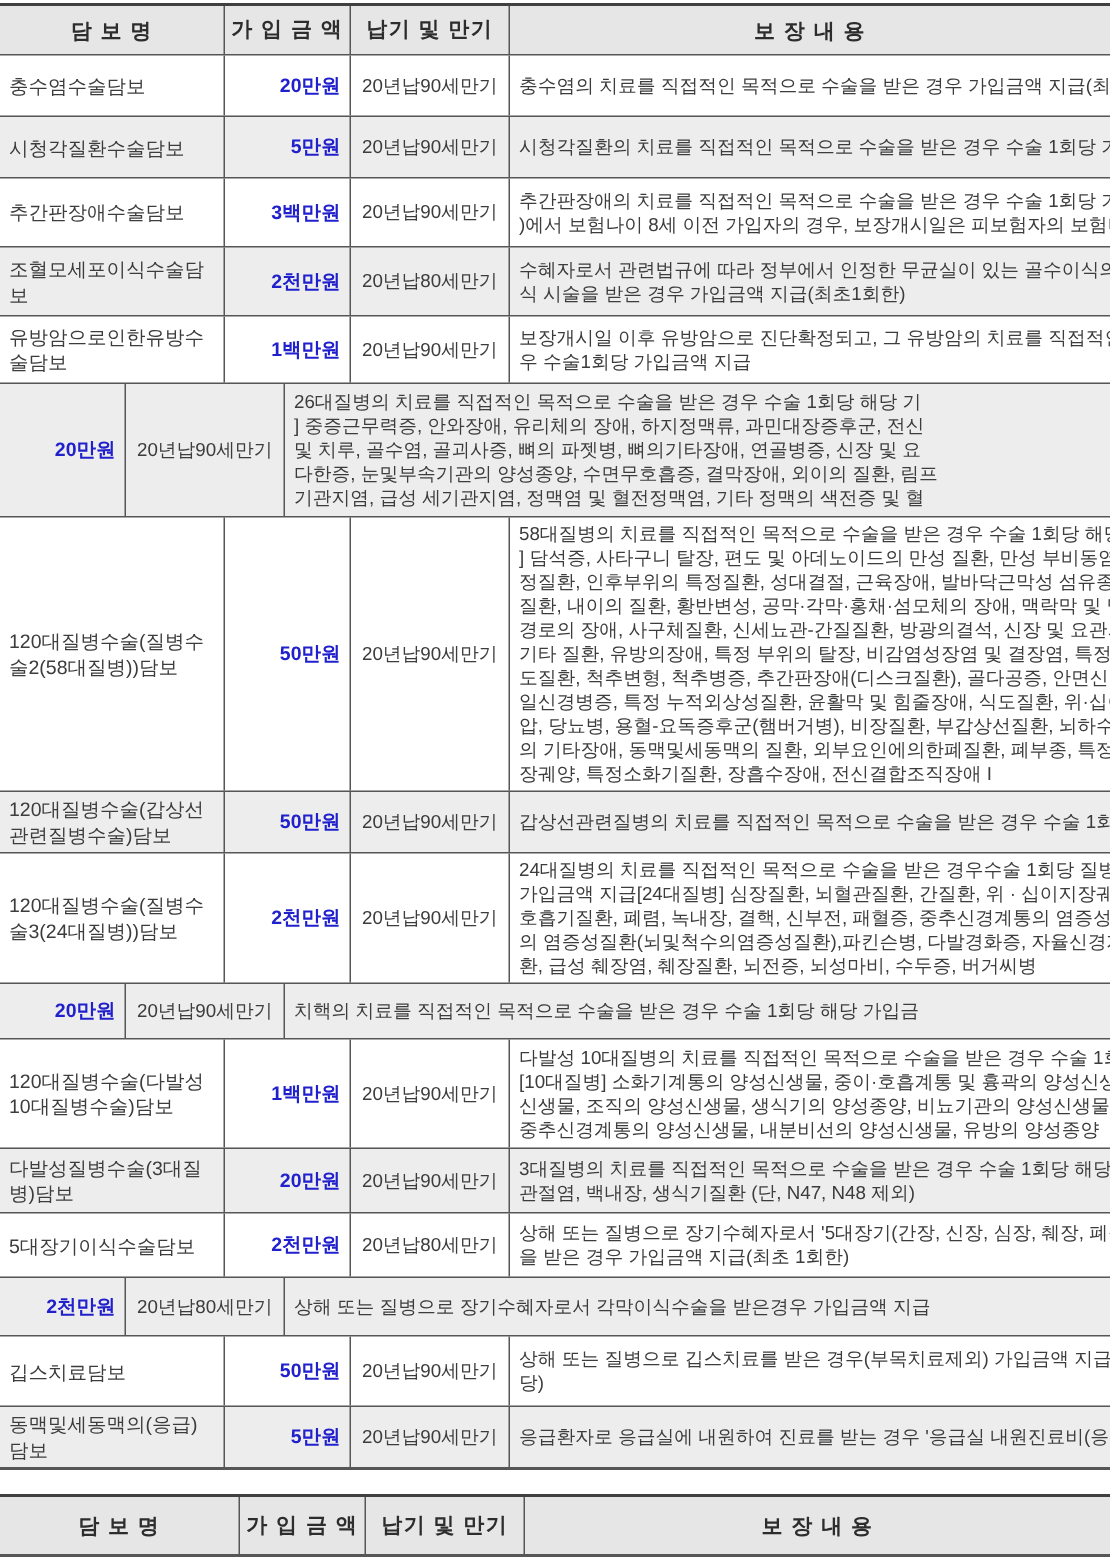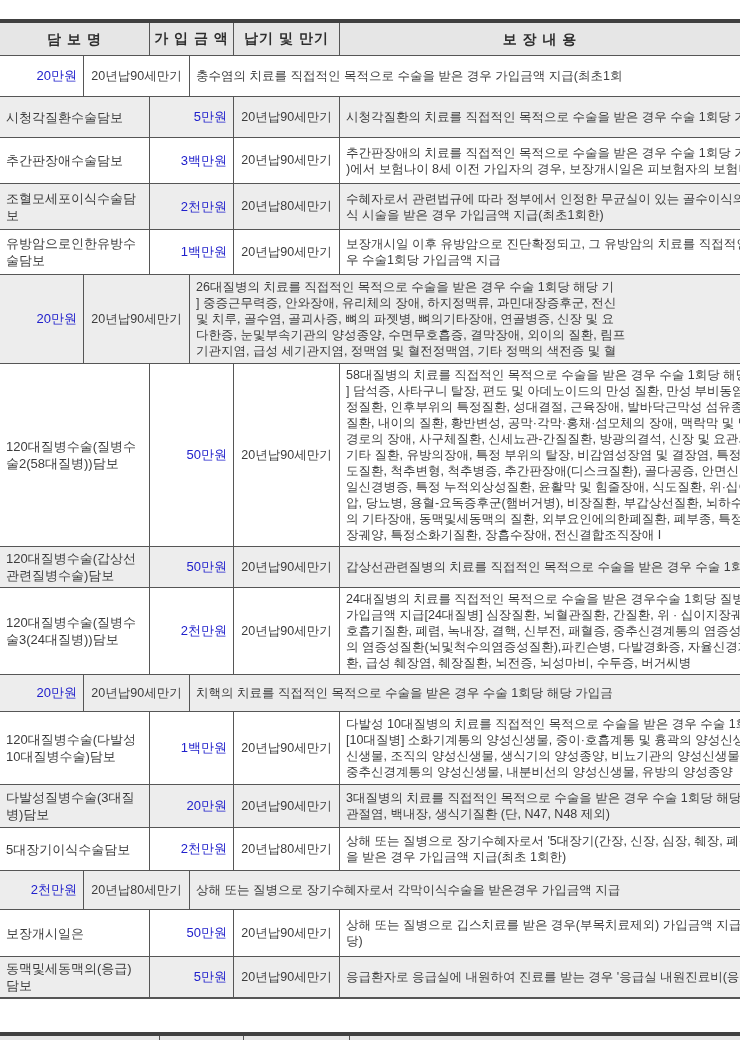--- a/index.html
+++ b/index.html
@@ -1,25 +1,25 @@
 <!DOCTYPE html>
 <html><head>
 <meta charset="utf-8">
 <style>
   html,body{margin:0;padding:0}
   body{
     width:740px;height:1040px;overflow:hidden;background:#ffffff;
     font-family:"Liberation Sans","DejaVu Sans",sans-serif;color:#3c3c3c;
   }
-  .tbl{border-top:4px solid #404040;border-bottom:2px solid #565656;margin-top:19px}
+  .tbl{border-top:2px solid #404040;border-bottom:2px solid #565656;margin-top:2px}
   .tr{display:flex;align-items:stretch;border-top:1px solid #565656}
   .tr:first-child{border-top:none}
   .td{padding:3px 6px;display:flex;align-items:center;box-sizing:border-box}
   .name{flex:0 0 150px;width:150px;border-right:1px solid #565656;font-size:13px;line-height:17px;word-break:break-all}
-  .amt{flex:0 0 84px;width:84px;border-right:1px solid #565656;justify-content:flex-end;color:#2020cc;font-weight:normal;font-size:13px}
+  .amt{flex:0 0 84px;width:84px;border-right:1px solid #565656;justify-content:flex-end;color:#2020cc;font-weight:bold;font-size:13px}
   .term{flex:0 0 106px;width:106px;border-right:1px solid #565656;justify-content:center;font-size:12.5px;white-space:nowrap;overflow:hidden}
   .det{flex:1 1 auto;font-size:12.5px;line-height:16px;white-space:pre;overflow:hidden}
   .z{background:#ededed}
   .head{background:#e6e6e6;min-height:32px}
   .head .td{justify-content:center;font-weight:bold;font-size:14px;color:#2d2d2d;letter-spacing:1px;white-space:nowrap}
   .gap{height:14px;background:#ffffff}
   .t2 .name{flex-basis:160px;width:160px}
   .t2 .head{min-height:38px}
 </style>
 </head>
@@ -27,20 +27,21 @@
 
 <div class="tbl t1">
   <div class="tr head">
     <div class="td name">담 보 명</div>
     <div class="td amt" style="color:#2d2d2d">가 입 금 액</div>
     <div class="td term">납기 및 만기</div>
     <div class="td det" style="justify-content:center;display:flex">보 장 내 용</div>
   </div>
 
   <div class="tr" style="min-height:40px">
+    <div class="td name">충수염수술담보</div>
     <div class="td amt">20만원</div>
     <div class="td term">20년납90세만기</div>
     <div class="td det">충수염의 치료를 직접적인 목적으로 수술을 받은 경우 가입금액 지급(최초1회</div>
   </div>
 
   <div class="tr z" style="min-height:40px">
     <div class="td name">시청각질환수술담보</div>
     <div class="td amt">5만원</div>
     <div class="td term">20년납90세만기</div>
     <div class="td det">시청각질환의 치료를 직접적인 목적으로 수술을 받은 경우 수술 1회당 가입금</div>
@@ -147,21 +148,21 @@
 을 받은 경우 가입금액 지급(최초 1회한)</div>
   </div>
 
   <div class="tr z" style="min-height:38px">
     <div class="td amt">2천만원</div>
     <div class="td term">20년납80세만기</div>
     <div class="td det">상해 또는 질병으로 장기수혜자로서 각막이식수술을 받은경우 가입금액 지급</div>
   </div>
 
   <div class="tr" style="min-height:46px">
-    <div class="td name">보장개시일은</div>
+    <div class="td name">깁스치료담보</div>
     <div class="td amt">50만원</div>
     <div class="td term">20년납90세만기</div>
     <div class="td det">상해 또는 질병으로 깁스치료를 받은 경우(부목치료제외) 가입금액 지급(1사
 당)</div>
   </div>
 
   <div class="tr z" style="min-height:32px">
     <div class="td name">동맥및세동맥의(응급)담보</div>
     <div class="td amt">5만원</div>
     <div class="td term">20년납90세만기</div>

